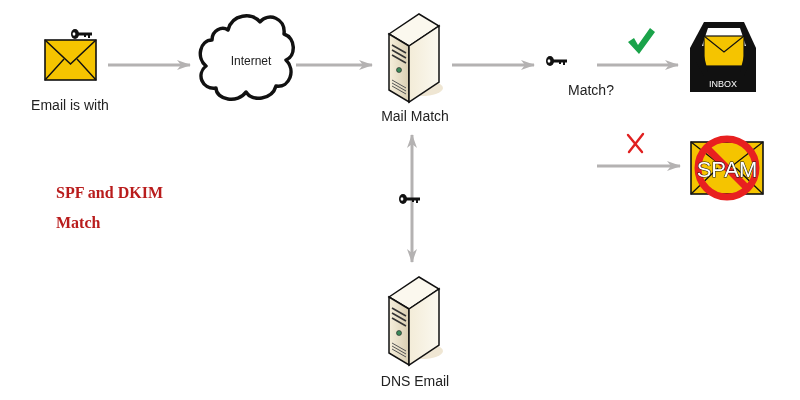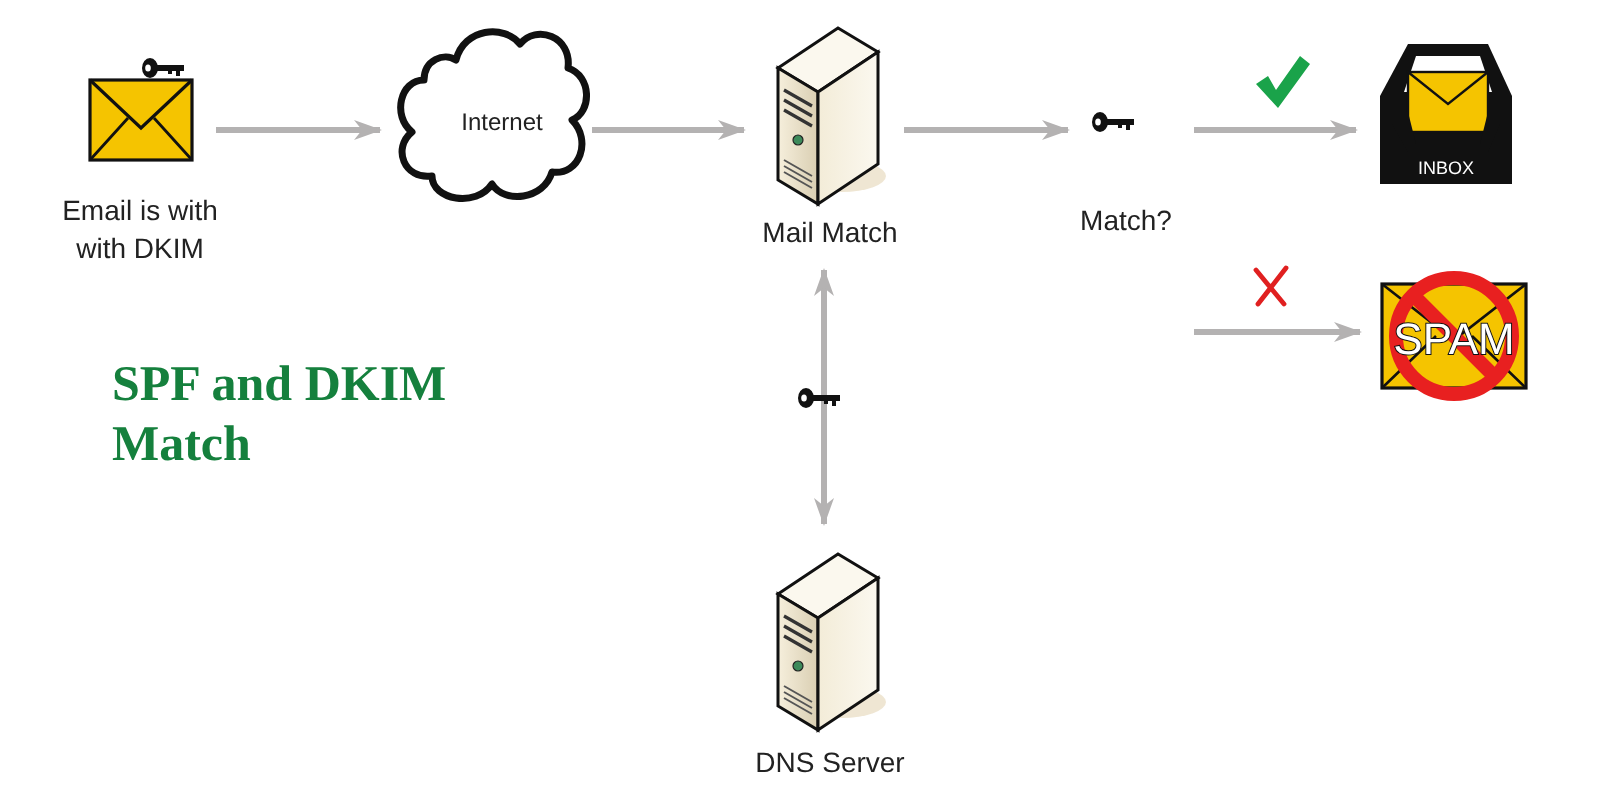--- a/index.html
+++ b/index.html
@@ -1,19 +1,19 @@
 <!DOCTYPE html>
 <html><head>
 <meta charset="utf-8">
 <style>
   html, body { margin:0; padding:0; background:#ffffff; }
   body { width:800px; height:400px; position:relative; overflow:hidden; font-family:"Liberation Sans", sans-serif; }
   #diagram { position:absolute; left:0; top:0; }
   .lbl { position:absolute; font-family:"Liberation Sans", sans-serif; color:#222; font-size:14px; text-align:center; white-space:nowrap; }
-  .title { position:absolute; left:56px; top:178px; font-family:"Liberation Serif", serif; font-weight:bold; color:#15803d; font-size:25px; line-height:30px; }
+  .title { position:absolute; left:56px; top:178px; font-family:"Liberation Serif", serif; font-weight:bold; color:#b91c1c; font-size:16px; line-height:30px; }
 </style>
 </head>
 <body>
 
 <svg id="diagram" width="800" height="400" viewBox="0 0 800 400">
   <defs>
     <marker id="ah" viewBox="0 0 14 10" refX="13" refY="5" markerWidth="14" markerHeight="10" orient="auto-start-reverse" markerUnits="userSpaceOnUse">
       <path d="M0,0 L14,5 L0,10 L4,5 Z" fill="#b4b2b2"></path>
     </marker>
     <linearGradient id="srvFront" x1="0" x2="1">
@@ -92,23 +92,22 @@
 
   <use href="#key" x="403" y="199"></use>
 
   <g transform="translate(383,275)">
     <use href="#server"></use>
   </g>
 </svg>
 
 <div class="lbl" style="left:20px; top:96px; width:100px; line-height:19px;">
   <div>Email is with</div>
-  <div>with DKIM</div>
 </div>
 <div class="lbl" style="left:216px; top:54px; width:70px; font-size:12px;">Internet</div>
 <div class="lbl" style="left:360px; top:108px; width:110px;">Mail Match</div>
-<div class="lbl" style="left:528px; top:82px; width:70px;margin-top:20px;">Match?</div>
-<div class="lbl" style="left:360px; top:373px; width:110px;">DNS Server</div>
+<div class="lbl" style="left:556px; top:82px; width:70px;">Match?</div>
+<div class="lbl" style="left:360px; top:373px; width:110px;">DNS Email</div>
 
 <div class="title">
   <div>SPF and DKIM</div>
   <div>Match</div>
 </div>
 
 </body></html>

